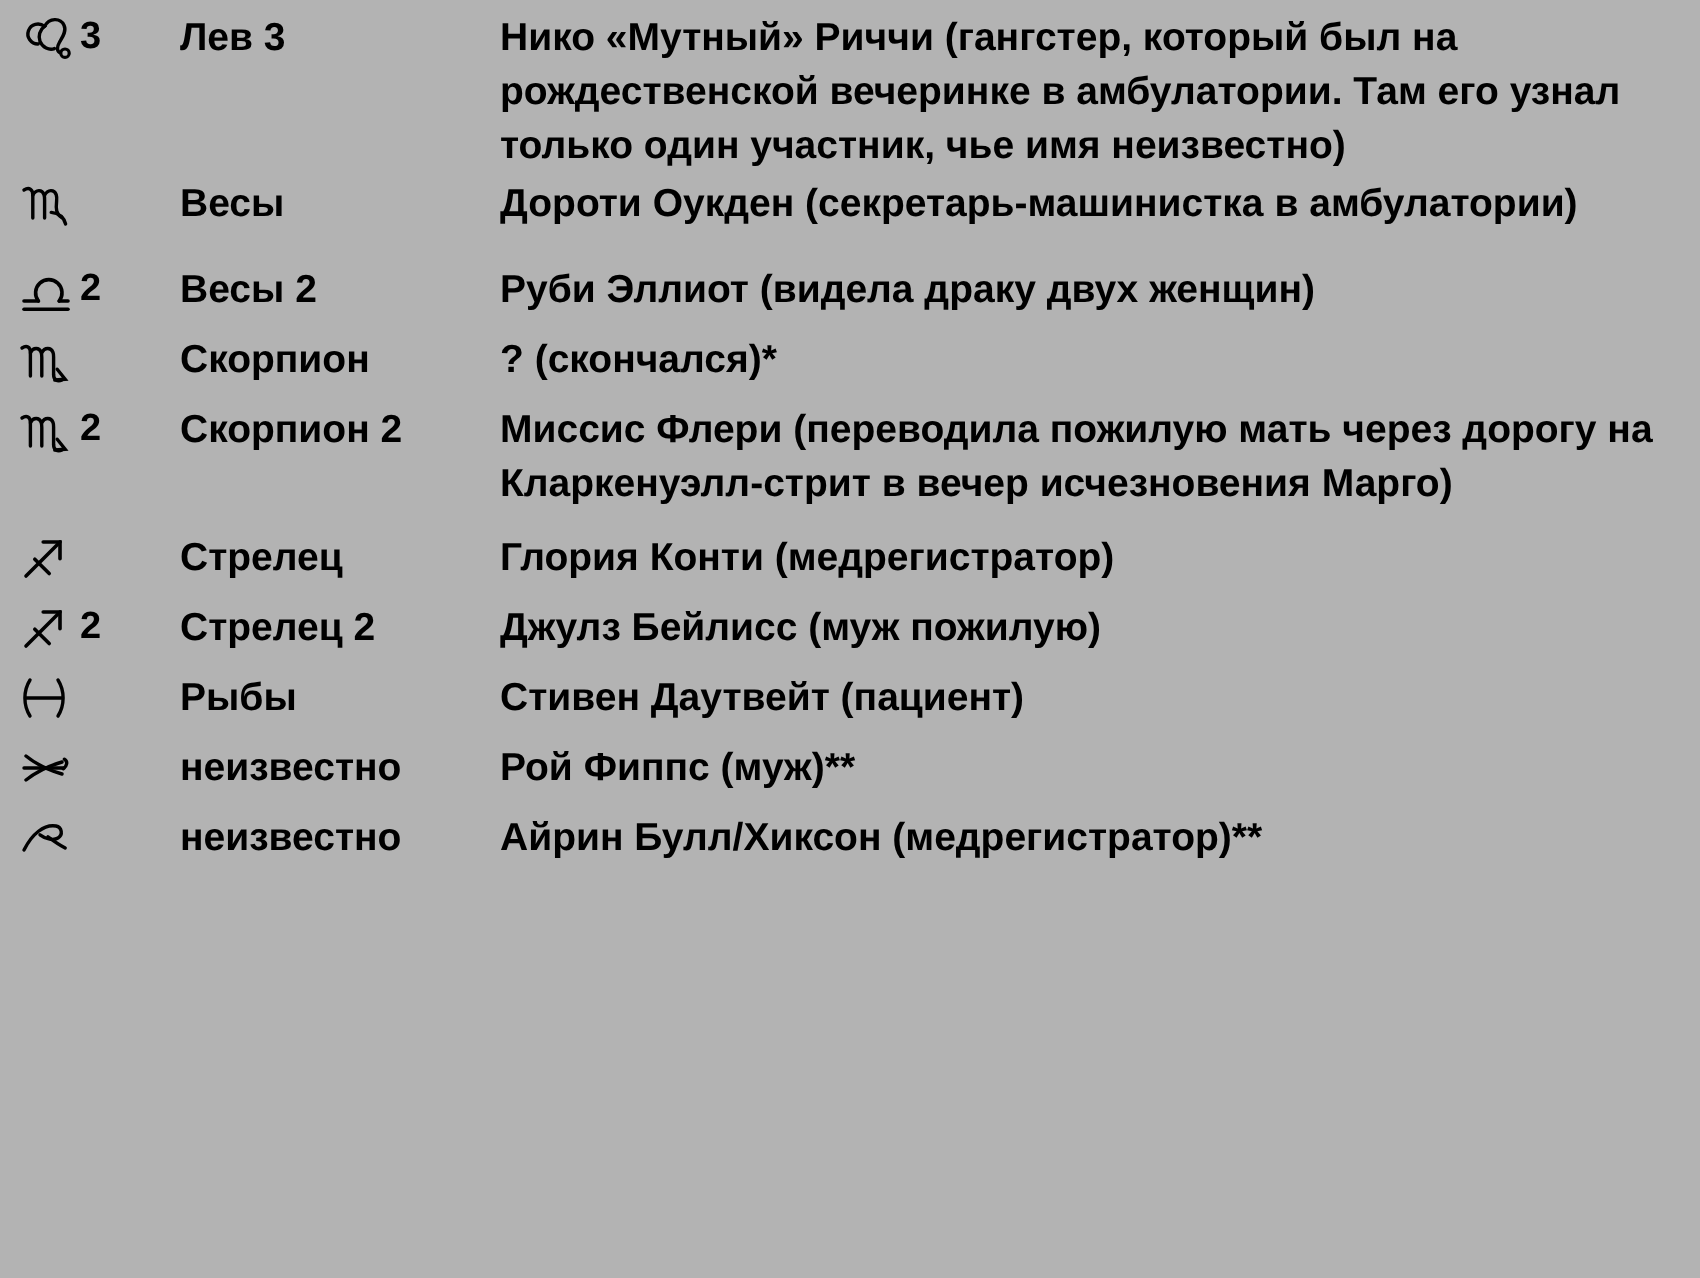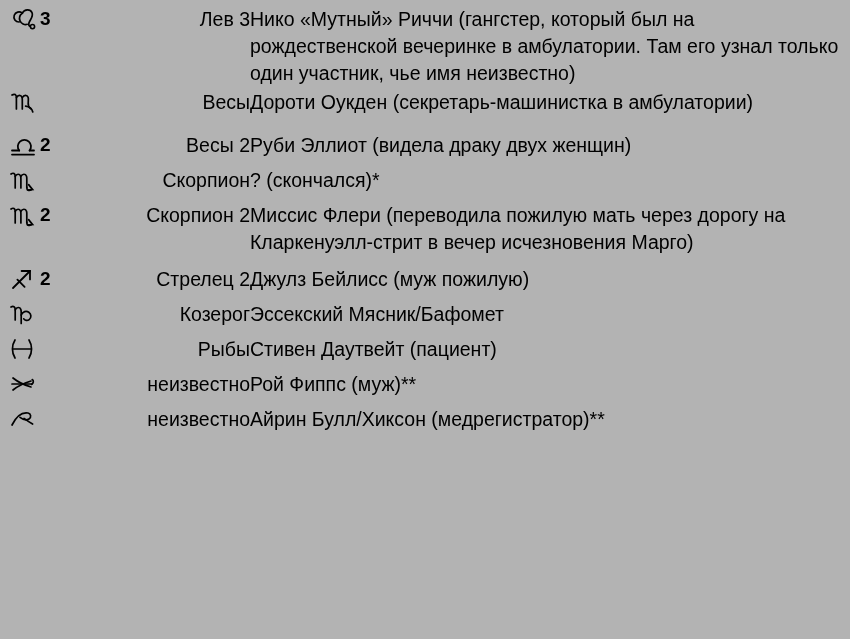--- a/index.html
+++ b/index.html
@@ -34,27 +34,26 @@
   }
   td.sym {
     width: 82px;
     font-family: "DejaVu Sans", sans-serif;
     font-size: 21px;
     letter-spacing: 0.5px;
     white-space: nowrap;
   }
   td.sign {
     width: 160px;
-    font-weight: normal;
+    font-weight: bold;
     white-space: nowrap;
-    text-align: right;
   }
   td.desc {
     width: 592px;
-    font-weight: normal;
+    font-weight: bold;
     padding-right: 4px;
   }
   .row-spacer td {
     height: 6px;
     padding: 0;
     line-height: 6px;
     font-size: 0;
   }
   .sym svg {
     display: block;
@@ -161,51 +160,51 @@
           </span>
         </td>
         <td class="sign">Скорпион 2</td>
         <td class="desc">Миссис Флери (переводила пожилую мать через дорогу на Кларкенуэлл-стрит в вечер исчезновения Марго)</td>
       </tr>
 
       <tr class="row-spacer">
           <td colspan="3"></td>
         </tr>
 
-
       <tr>
         <td class="sym">
           <span class="glyph-wrap">
             <svg width="30" height="26" viewBox="0 0 30 26" fill="none" stroke="#000" stroke-width="1.8" stroke-linecap="round">
               <path d="M5 22 L22 5"></path>
               <path d="M13.6 5 H22 V13.4"></path>
               <path d="M9.4 13.6 L16.6 20.8"></path>
             </svg>
+            <span class="num"></span>
+          </span>
+        </td>
+        <td class="sign">Стрелец</td>
+        <td class="desc">Глория Конти (медрегистратор)</td>
+      </tr>
+
+      <tr>
+        <td class="sym">
+          <span class="glyph-wrap">
+            <svg width="30" height="26" viewBox="0 0 30 26" fill="none" stroke="#000" stroke-width="1.8" stroke-linecap="round">
+              <path d="M5 22 L22 5"></path>
+              <path d="M13.6 5 H22 V13.4"></path>
+              <path d="M9.4 13.6 L16.6 20.8"></path>
+            </svg>
             <span class="num">2</span>
           </span>
         </td>
         <td class="sign">Стрелец 2</td>
         <td class="desc">Джулз Бейлисс (муж пожилую)</td>
       </tr>
 
 
-      <tr>
-        <td class="sym">
-          <span class="glyph-wrap">
-            <svg width="30" height="26" viewBox="0 0 30 26" fill="none" stroke="#000" stroke-width="1.7" stroke-linecap="round">
-              <path d="M3 6 c2.4 -1.4 4.2 -0.2 4.2 2.4 V19"></path>
-              <path d="M7.2 8.8 c1.6 -3 4.6 -3 5.6 -0.4 c0.6 1.6 0.4 3.4 0.4 5.1 V22.4"></path>
-              <path d="M13.2 14 c1.6 -3.6 5 -4.6 7.6 -2.8 c2.6 1.8 2.8 5.6 0.4 7.4 c-1.8 1.4 -4.4 1 -5.4 -0.8"></path>
-            </svg>
-            <span class="num"></span>
-          </span>
-        </td>
-        <td class="sign">Козерог</td>
-        <td class="desc">Эссекский Мясник/Бафомет</td>
-      </tr>
 
       <tr>
         <td class="sym">
           <span class="glyph-wrap">
             <svg width="30" height="26" viewBox="0 0 30 26" fill="none" stroke="#000" stroke-width="1.7" stroke-linecap="round">
               <path d="M7 4 c-3.4 5.4 -3.4 12.6 0 18"></path>
               <path d="M21 4 c3.4 5.4 3.4 12.6 0 18"></path>
               <path d="M5 13 h18"></path>
             </svg>
             <span class="num"></span>

